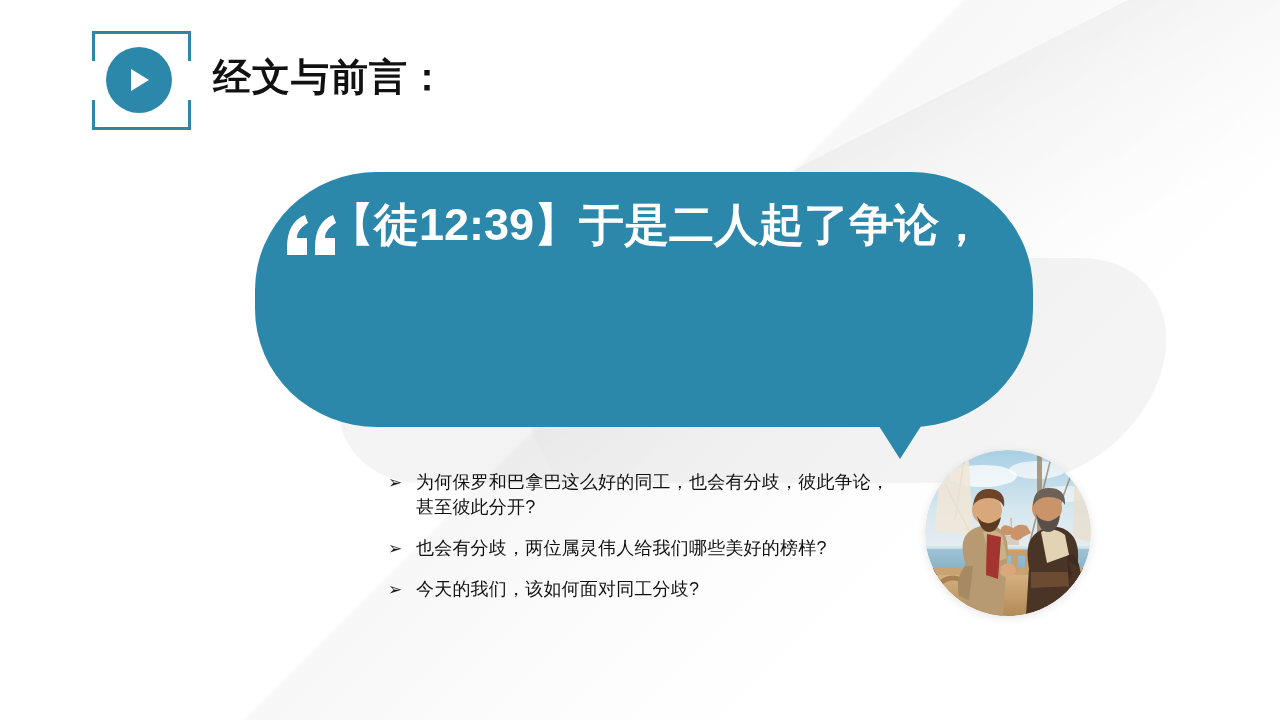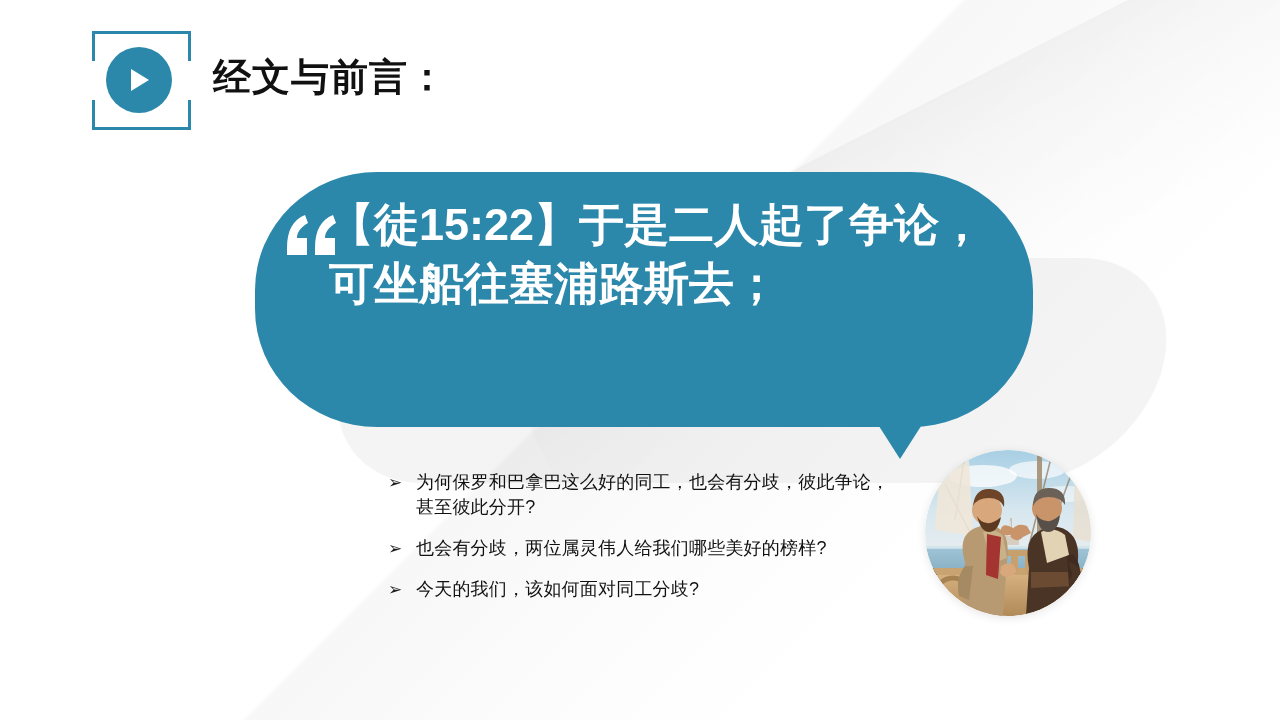--- a/index.html
+++ b/index.html
@@ -244,22 +244,21 @@
     <div class="bubble-tail"></div>
 
     <div class="quote-mark">
       <svg width="62" height="62" viewBox="0 0 62 62" aria-hidden="true">
         <path d="M6 40 C6 22 12 12 24 7 L27 15 C20 19 16 24 16 30 L26 30 L26 47 L6 47 Z" fill="#ffffff"></path>
         <path d="M34 40 C34 22 40 12 52 7 L55 15 C48 19 44 24 44 30 L54 30 L54 47 L34 47 Z" fill="#ffffff"></path>
       </svg>
     </div>
 
     <div class="quote-text">
-      <span class="ln">【徒15:22】于是二人起了争论，</span>
-      <span class="ln">可坐船往塞浦路斯去；</span>
+      <span class="ln">【徒12:39】于是二人起了争论，</span>
     </div>
   </div>
 
   <div class="bullets">
 
     <div class="bullet-row">
       <span class="bullet-marker">➢</span>
       <span class="bullet-text">为何保罗和巴拿巴这么好的同工，也会有分歧，彼此争论，甚至彼此分开?</span>
     </div>
 

